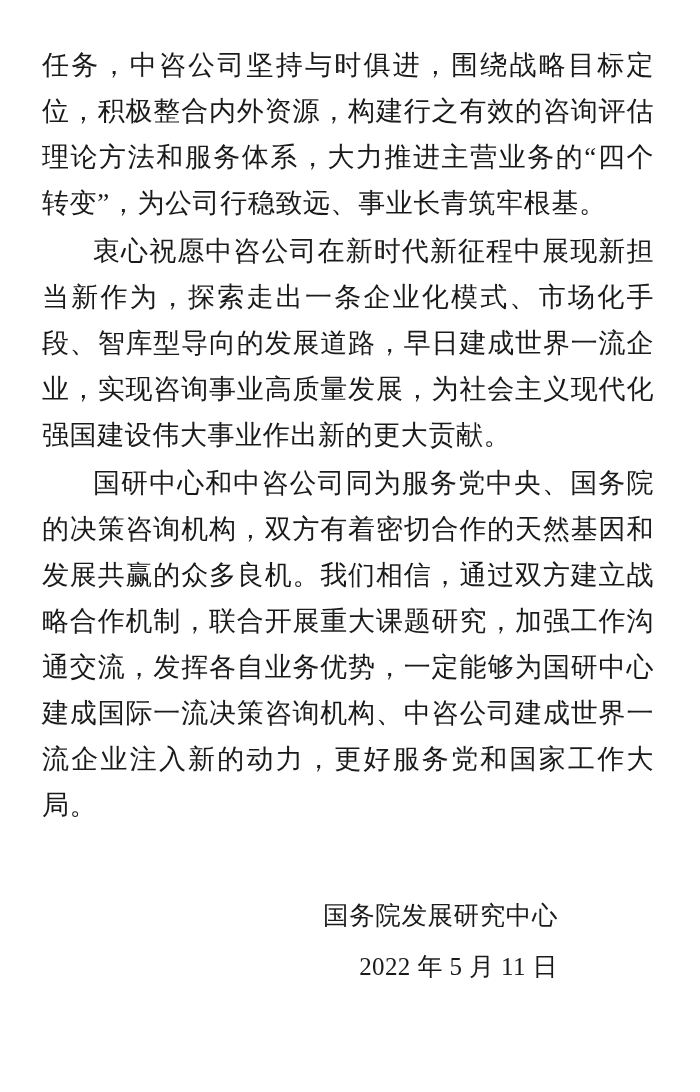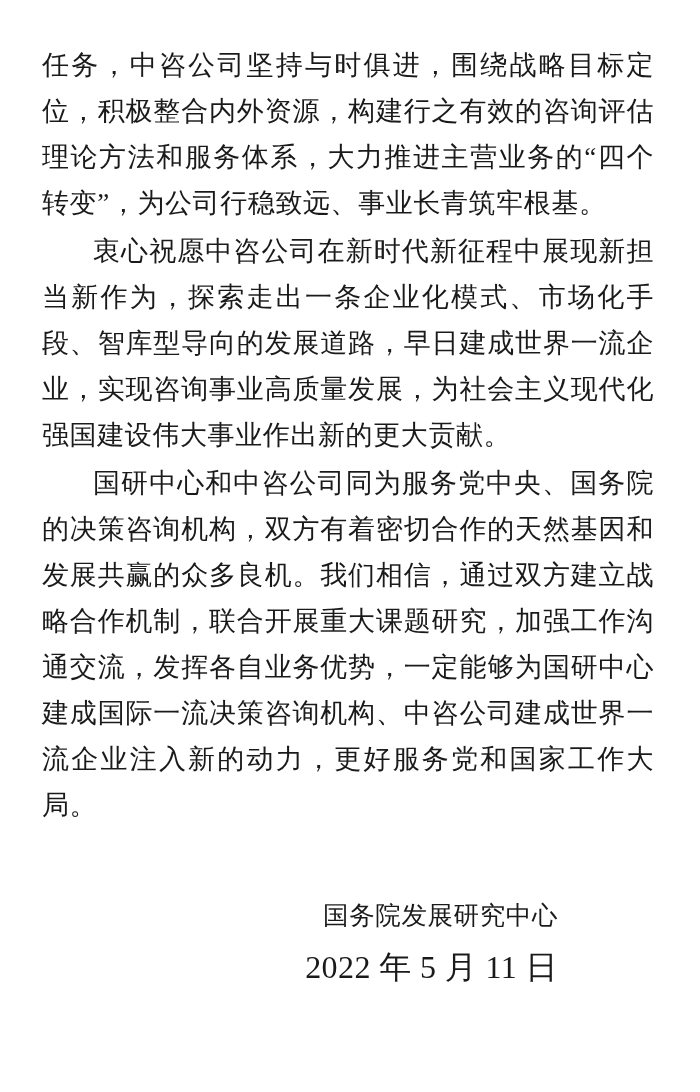--- a/index.html
+++ b/index.html
@@ -40,21 +40,21 @@
     padding-right: 96px;
     text-align: right;
   }
   .sig-line {
     font-size: 25.5px;
     line-height: 52px;
     letter-spacing: 0.6px;
     white-space: nowrap;
   }
   .sig-date {
-    font-size: 32px;
+    font-size: 25px;
     line-height: 50px;
     letter-spacing: 0.4px;
     white-space: nowrap;
   }
 </style>
 </head>
 <body>
 
 <div class="page">
   <div class="body-text">

